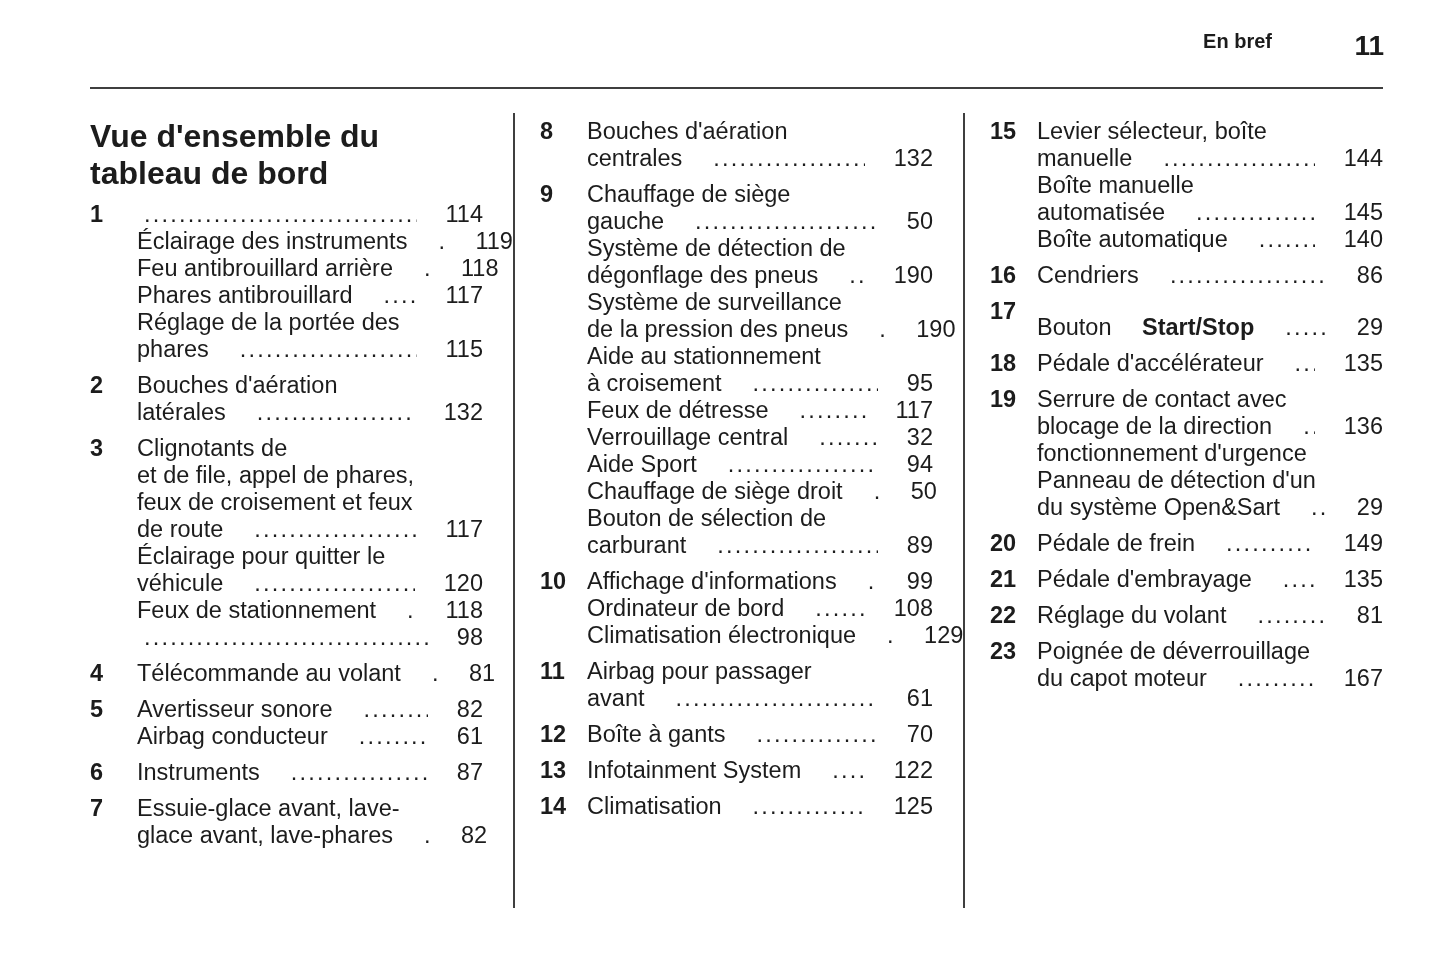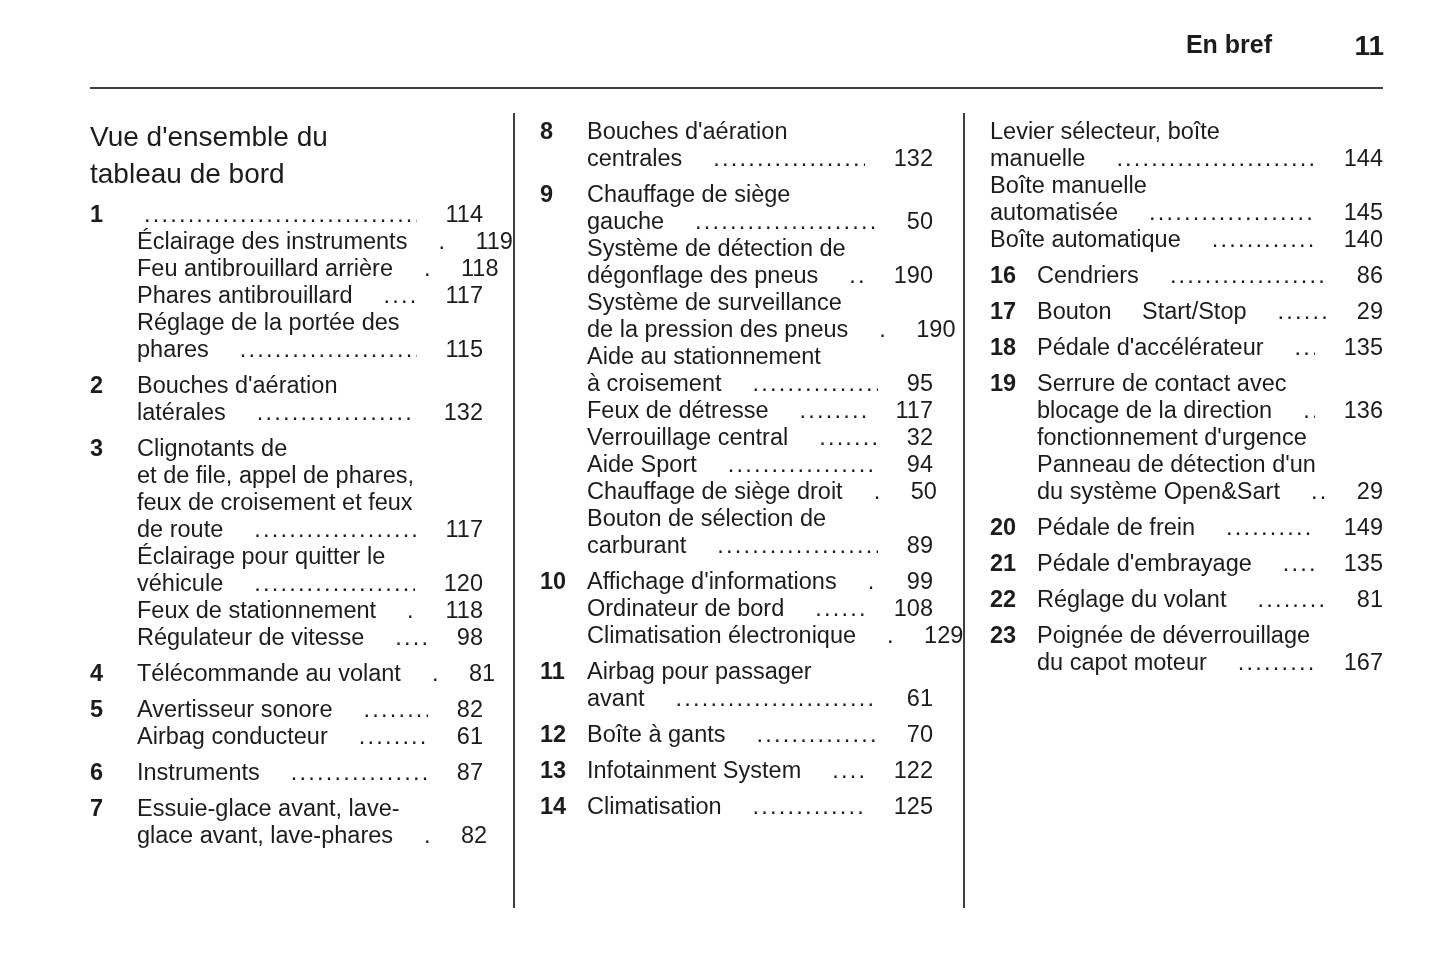--- a/index.html
+++ b/index.html
@@ -1,34 +1,34 @@
 <!DOCTYPE html>
 <html><head>
 <meta charset="utf-8">
 <style>
   html,body{margin:0;padding:0;background:#e8e8e8;}
   .page{position:relative;width:1445px;height:965px;background:#ffffff;overflow:hidden;
         font-family:"Liberation Sans",sans-serif;color:#1c1c1c;}
-  .header-section{position:absolute;top:30px;right:173px;font-size:25px;font-weight:bold;white-space:nowrap;}
+  .header-section{position:absolute;top:30px;right:173px;font-size:20px;font-weight:bold;white-space:nowrap;}
   .header-page{position:absolute;top:30px;right:61px;font-size:28px;font-weight:bold;white-space:nowrap;}
   .rule{position:absolute;left:90px;top:87px;width:1293px;height:2px;background:#3f3f3f;}
   .divider{position:absolute;top:113px;width:2px;height:795px;background:#3f3f3f;}
   .divider.d1{left:513px;}
   .divider.d2{left:963px;}
   .columns{position:absolute;left:90px;top:118px;width:1293px;display:flex;align-items:flex-start;}
   .col{width:393px;flex:0 0 393px;min-width:0;}
   .col + .col{margin-left:57px;}
-  .title{font-size:28px;line-height:37px;font-weight:normal;margin:0 0 9px 0;white-space:pre-line;}
+  .title{font-size:32px;line-height:37px;font-weight:bold;margin:0 0 9px 0;white-space:pre-line;}
   .item{display:flex;margin-bottom:9px;font-size:23.5px;line-height:27px;}
   .num{width:47px;flex:0 0 47px;font-weight:bold;}
   .entries{flex:1 1 auto;min-width:0;}
   .line{white-space:nowrap;}
   .line.last{display:flex;align-items:baseline;gap:24px;}
   .lbl{flex:0 0 auto;white-space:pre;}
-  .lbl.bold{font-weight:normal;}
+  .lbl.bold{font-weight:bold;margin-top:16px;}
   .dots{flex:1 1 0;min-width:8px;overflow:hidden;white-space:nowrap;letter-spacing:2.2px;margin:0 5px 0 7px;}
   .pg{flex:0 0 auto;}
 </style>
 </head>
 <body>
 
 <div class="page">
   <div class="header-section">En bref</div>
   <div class="header-page">11</div>
   <div class="rule"></div>
@@ -95,21 +95,20 @@
               <span class="lbl">véhicule</span>
               <span class="dots">................................................................................</span>
               <span class="pg">120</span>
             </div>
             <div class="line last">
               <span class="lbl">Feux de stationnement</span>
               <span class="dots">................................................................................</span>
               <span class="pg">118</span>
             </div>
             <div class="line last">
-              <span class="lbl">Régulateur de vitesse</span>
               <span class="dots">................................................................................</span>
               <span class="pg">98</span>
             </div>
           </div>
         </div>
         <div class="item">
           <div class="num">4</div>
           <div class="entries">
             <div class="line last">
               <span class="lbl">Télécommande au volant</span>
@@ -279,20 +278,21 @@
             <div class="line last">
               <span class="lbl">Climatisation</span>
               <span class="dots">................................................................................</span>
               <span class="pg">125</span>
             </div>
           </div>
         </div>
       </div>
       <div class="col">
         <div class="item">
+          <div class="num">15</div>
           <div class="entries">
             <div class="line">Levier sélecteur, boîte</div>
             <div class="line last">
               <span class="lbl">manuelle</span>
               <span class="dots">................................................................................</span>
               <span class="pg">144</span>
             </div>
             <div class="line">Boîte manuelle</div>
             <div class="line last">
               <span class="lbl">automatisée</span>

